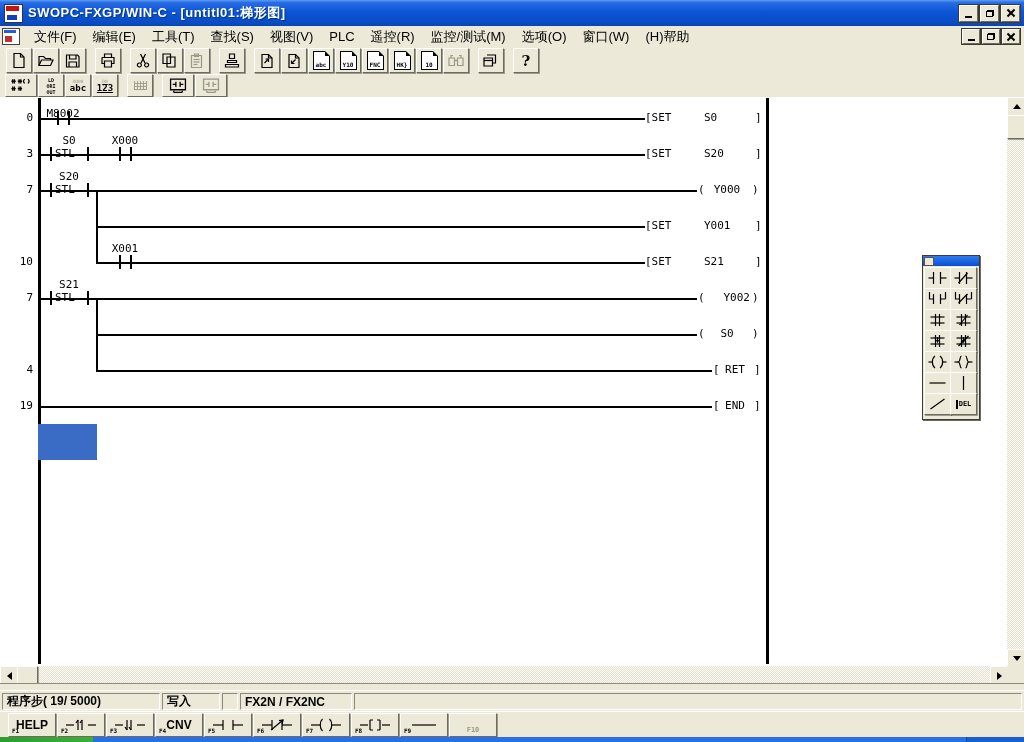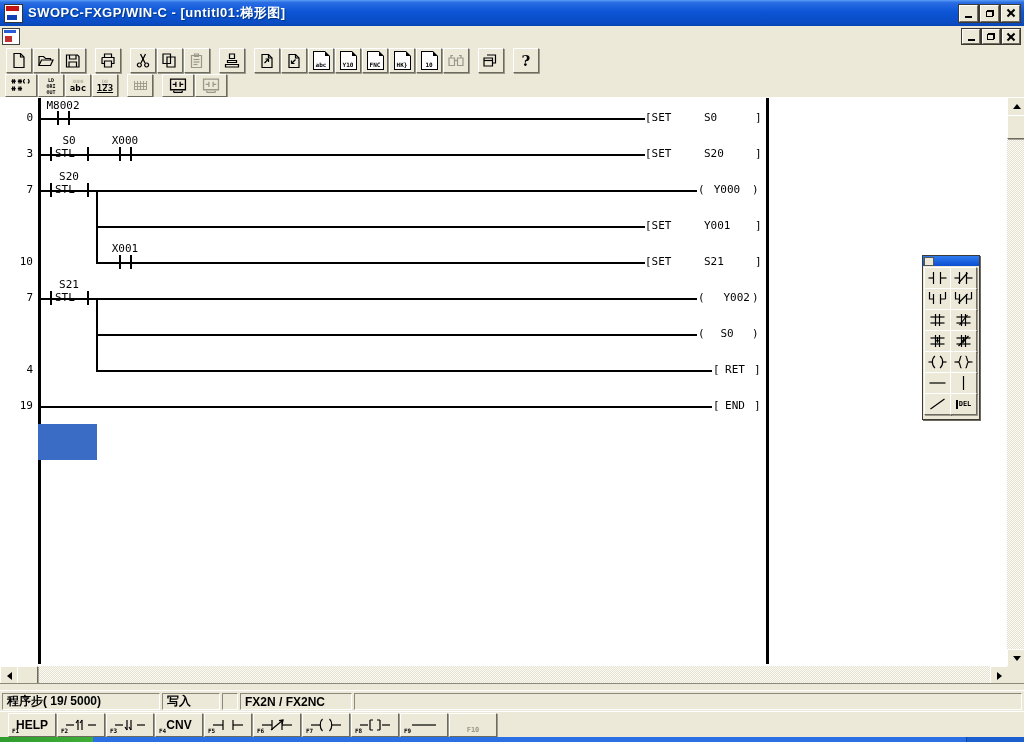--- a/index.html
+++ b/index.html
@@ -141,20 +141,33 @@
           </span>
         </div>
       <div class="wbtn">
           <span class="g-x"></span>
         </div>
     </div>
   </div>
 
   <div class="menubar">
     <div class="mdocicon"></div>
+    <div id="menus">
+        <div class="menuitem">文件(F)</div>
+        <div class="menuitem">编辑(E)</div>
+        <div class="menuitem">工具(T)</div>
+        <div class="menuitem">查找(S)</div>
+        <div class="menuitem">视图(V)</div>
+        <div class="menuitem">PLC</div>
+        <div class="menuitem">遥控(R)</div>
+        <div class="menuitem">监控/测试(M)</div>
+        <div class="menuitem">选项(O)</div>
+        <div class="menuitem">窗口(W)</div>
+        <div class="menuitem">(H)帮助</div>
+      </div>
     <div class="wbtns small">
       <div class="wbtn">
           <span class="g-min"></span>
         </div>
       <div class="wbtn">
           <span class="g-res">
             <i class="b1"></i>
             <i class="b2"></i>
           </span>
         </div>
@@ -342,21 +355,21 @@
       <div class="wire" style="left: 96px; top: 93px; width: 1.5px; height: 72px;"></div>
       <div class="wire" style="left: 96px; top: 129px; width: 549px; height: 1.5px;"></div>
       <div class="wire" style="left: 96px; top: 165px; width: 549px; height: 1.5px;"></div>
       <div class="wire" style="left: 40px; top: 201px; width: 657px; height: 1.5px;"></div>
       <div class="wire" style="left: 96px; top: 201px; width: 1.5px; height: 72px;"></div>
       <div class="wire" style="left: 96px; top: 237px; width: 601px; height: 1.5px;"></div>
       <div class="wire" style="left: 96px; top: 273px; width: 616px; height: 1.5px;"></div>
       <div class="wire" style="left: 40px; top: 309px; width: 672px; height: 1.5px;"></div>
       <div class="cbar" style="left: 57px; top: 14px;"></div>
       <div class="cbar" style="left: 68px; top: 14px;"></div>
-      <div class="llab lctr" style="left: 33px; top: 2px; width: 60px; height: 12px;">M8002</div>
+      <div class="llab lctr" style="left: 33px; top: 10px; width: 60px; height: 12px;">M8002</div>
       <div class="cbar" style="left: 50px; top: 50px;"></div>
       <div class="cbar" style="left: 87px; top: 50px;"></div>
       <div class="llab" style="left: 55px; top: 50px;">STL</div>
       <div class="llab lctr" style="left: 39px; top: 37px; width: 60px; height: 12px;">S0</div>
       <div class="cbar" style="left: 119px; top: 50px;"></div>
       <div class="cbar" style="left: 130px; top: 50px;"></div>
       <div class="llab lctr" style="left: 95px; top: 37px; width: 60px; height: 12px;">X000</div>
       <div class="cbar" style="left: 50px; top: 86px;"></div>
       <div class="cbar" style="left: 87px; top: 86px;"></div>
       <div class="llab" style="left: 55px; top: 86px;">STL</div>

